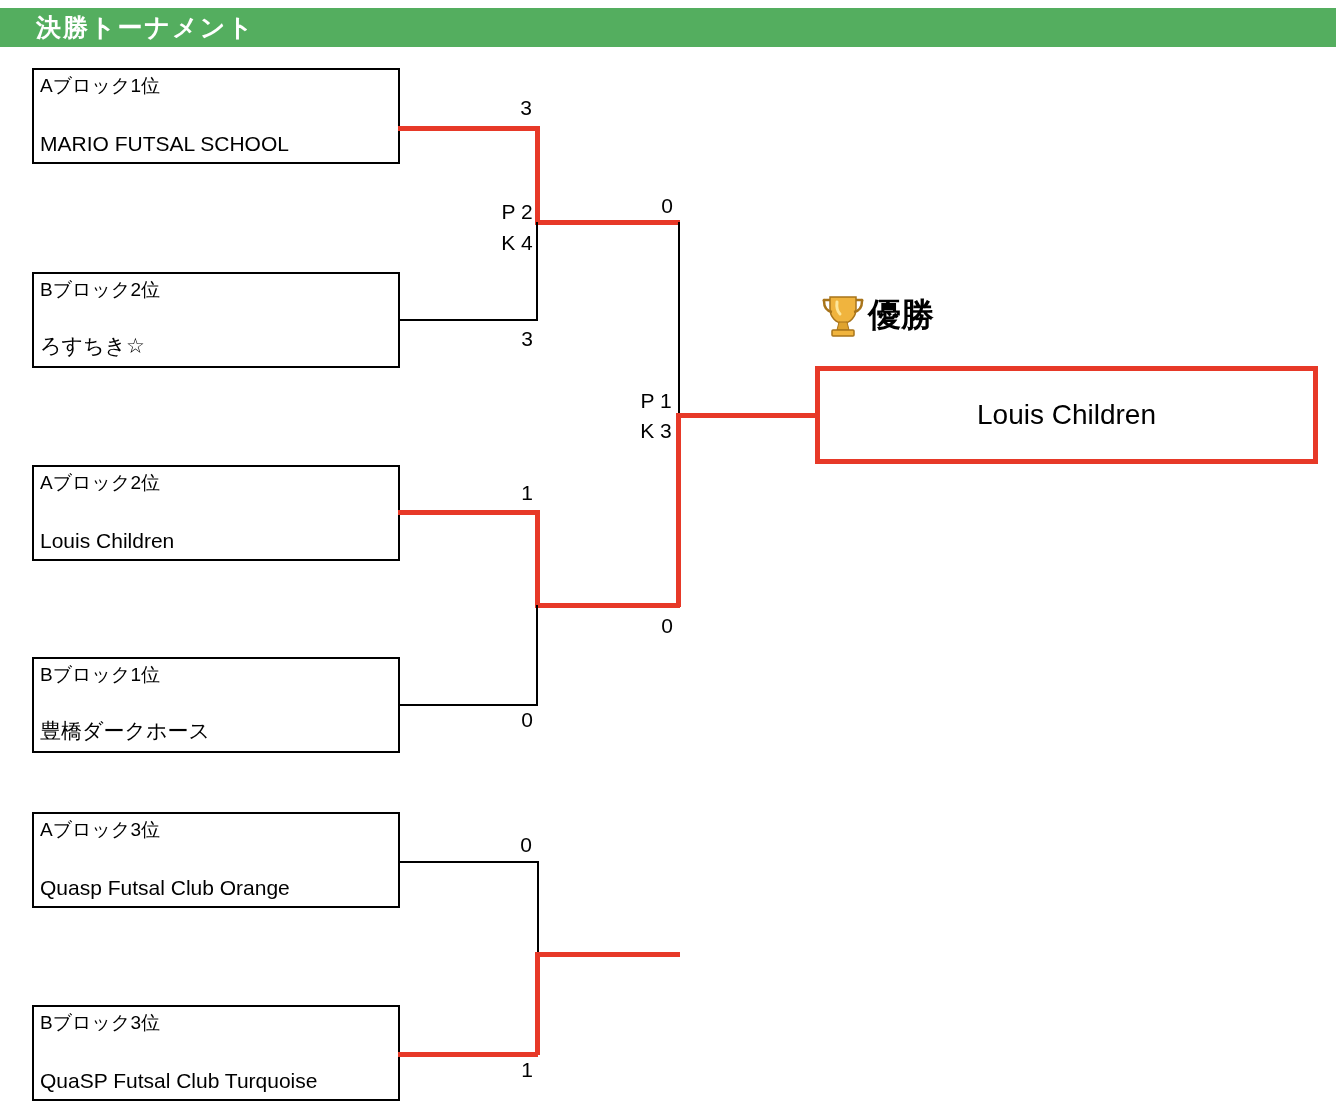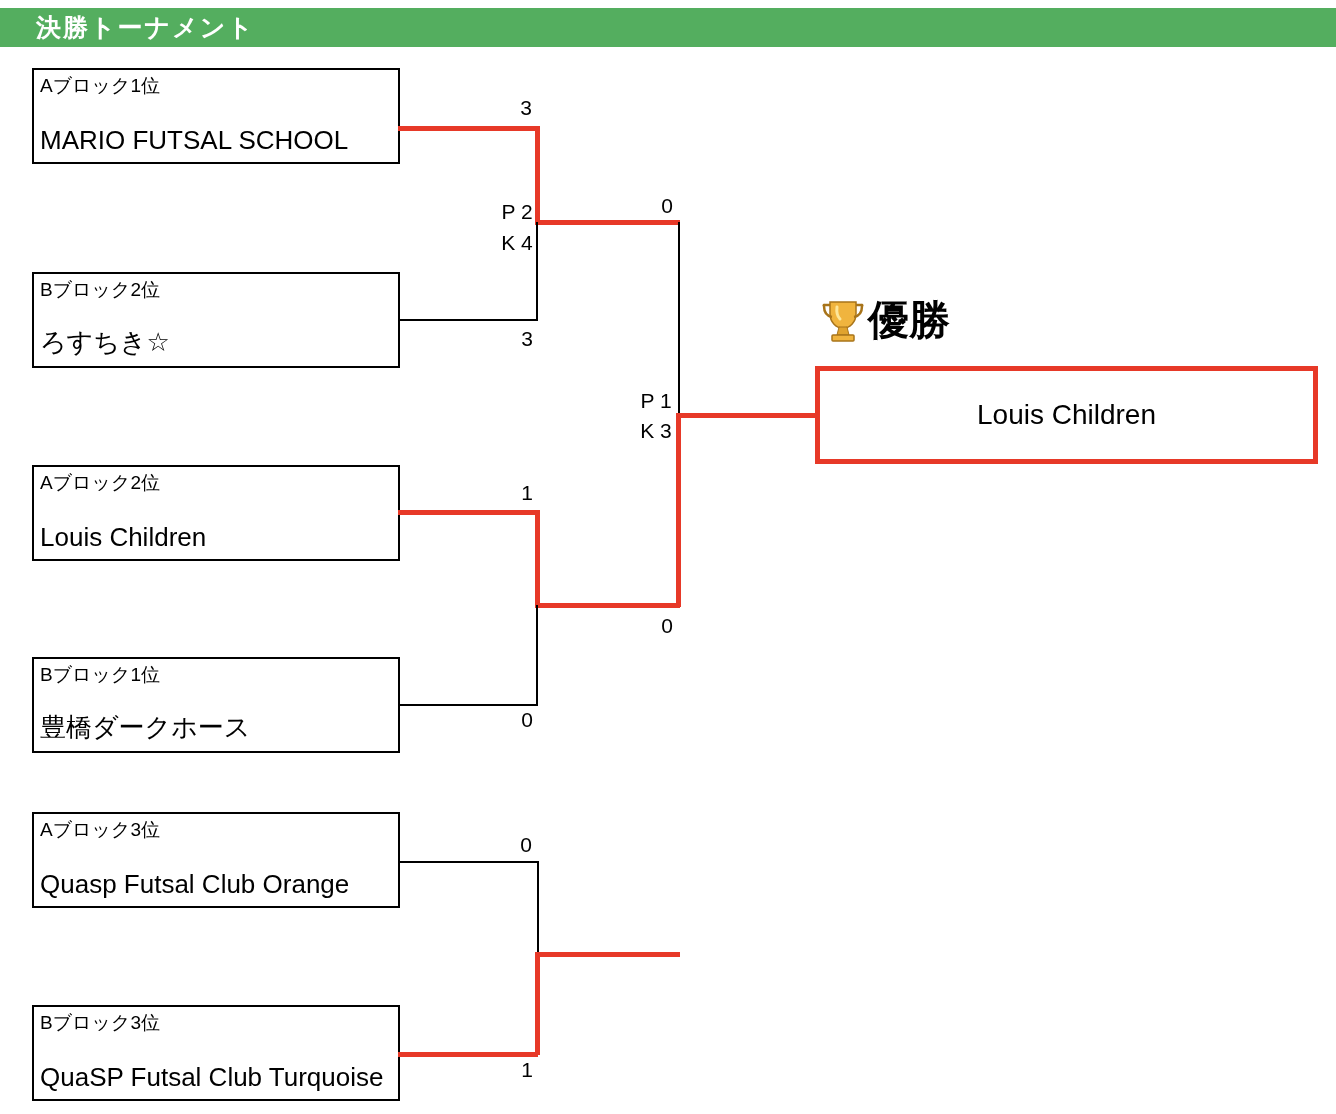--- a/index.html
+++ b/index.html
@@ -11,36 +11,36 @@
   body{font-family:"Liberation Sans","DejaVu Sans",sans-serif;color:#000;}
   .canvas{position:relative;width:1336px;height:1114px;background:#fff;overflow:hidden;}
 
   
   .header-bar{position:absolute;left:0;top:8px;width:1336px;height:39px;background:var(--header-bg);padding-left:16px;}
   .header-title{position:absolute;left:36px;top:0;line-height:39px;font-size:25px;font-weight:bold;color:#fff;letter-spacing:2px;}
 
   
   .team-box{position:absolute;left:32px;width:368px;height:96px;border:2px solid var(--line);background:#fff;box-sizing:border-box;}
   .team-seed{position:absolute;left:6px;top:3px;font-size:19px;}
-  .team-name{position:absolute;left:6px;bottom:6px;font-size:26px;white-space:nowrap;}
+  .team-name{position:absolute;left:6px;bottom:6px;font-size:21px;white-space:nowrap;}
 
   
   .line{position:absolute;background:var(--line);}
   .line.h{height:2px;}
   .line.v{width:2px;}
   .line.red{background:var(--winner-path);}
   .line.h.red{height:5px;}
   .line.v.red{width:5px;}
 
   
   .score{position:absolute;font-size:21px;transform:translate(-50%,-50%);white-space:nowrap;}
 
   
   .champion-row{position:absolute;left:822px;top:293px;display:flex;align-items:center;gap:4px;}
-  .champion-label{font-size:41px;font-weight:bold;}
+  .champion-label{font-size:33px;font-weight:bold;}
   .champion-box{position:absolute;left:815px;top:366px;width:503px;height:98px;border:5px solid var(--winner-path);background:#fff;box-sizing:border-box;display:flex;align-items:center;justify-content:center;}
   .champion-name{font-size:28px;}
 </style>
 </head>
 <body>
 
 <div class="canvas">
 
   <div class="header-bar">
     <div class="header-title">決勝トーナメント</div>

